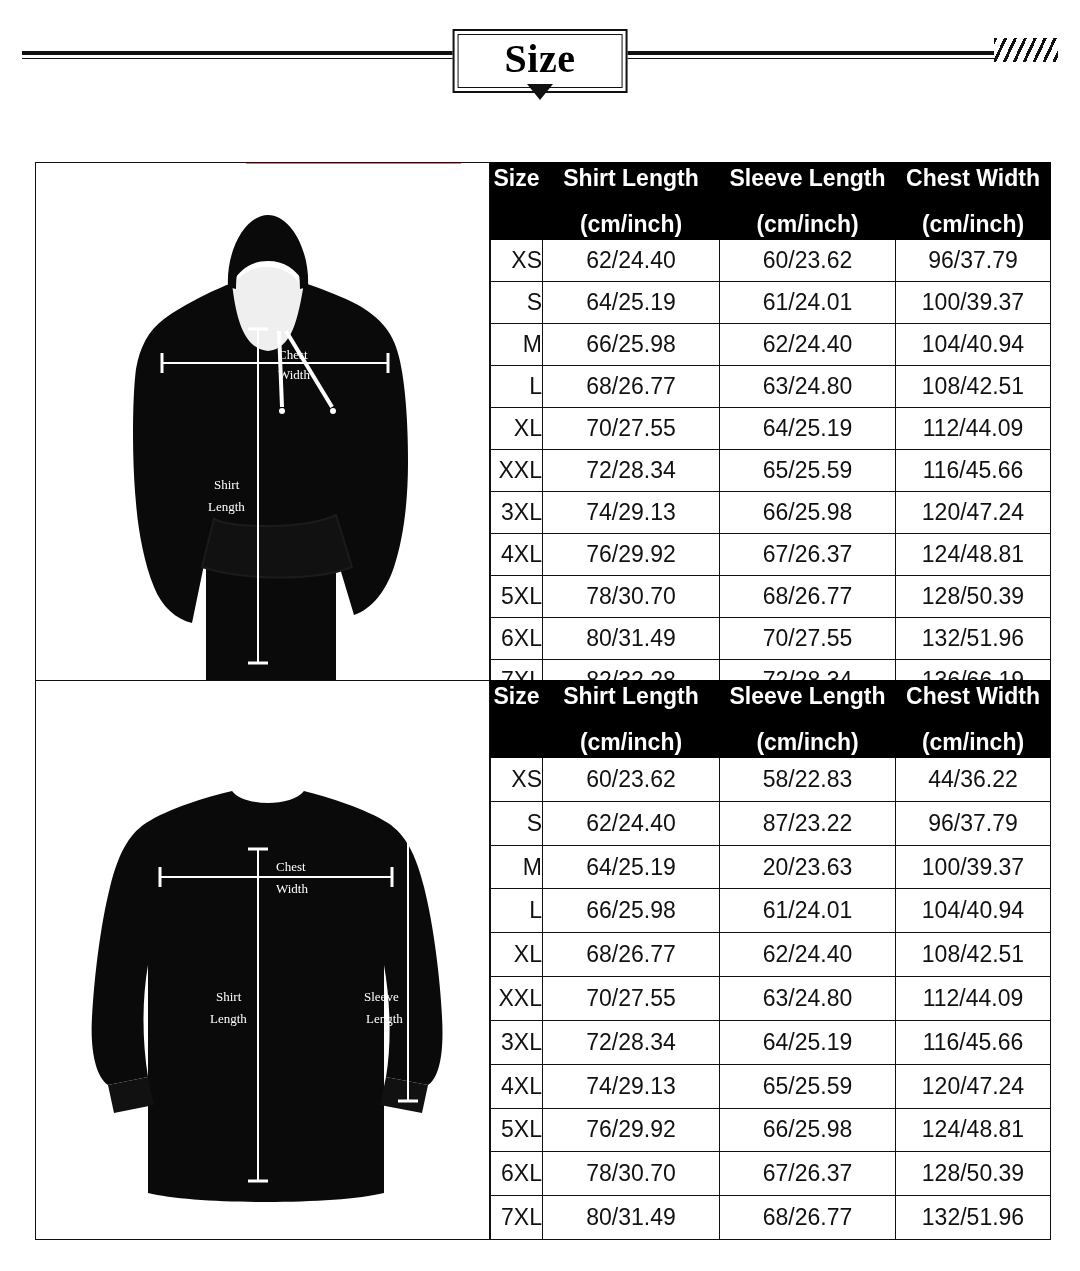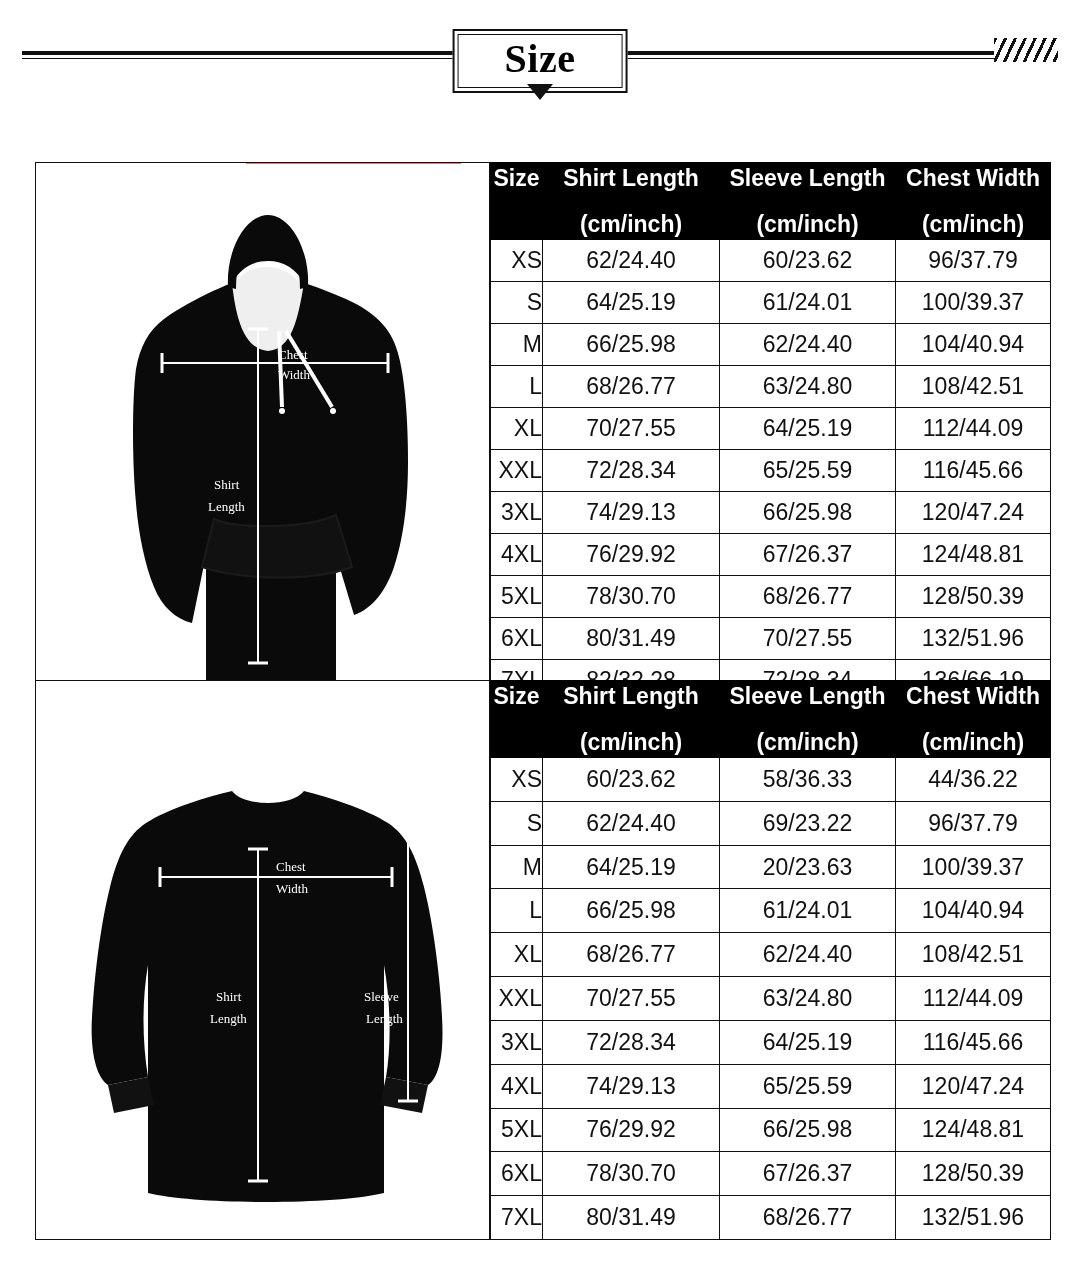--- a/index.html
+++ b/index.html
@@ -390,27 +390,27 @@
         <th>
           <span>Chest Width</span>
           <span class="unit">(cm/inch)</span>
         </th>
       </tr>
     </thead>
     <tbody id="sweatshirt-tbody">
         <tr>
           <td class="size-cell">XS</td>
           <td>60/23.62</td>
-          <td>58/36.33</td>
+          <td>58/22.83</td>
           <td>44/36.22</td>
         </tr>
         <tr>
           <td class="size-cell">S</td>
           <td>62/24.40</td>
-          <td>69/23.22</td>
+          <td>87/23.22</td>
           <td>96/37.79</td>
         </tr>
         <tr>
           <td class="size-cell">M</td>
           <td>64/25.19</td>
           <td>20/23.63</td>
           <td>100/39.37</td>
         </tr>
         <tr>
           <td class="size-cell">L</td>

